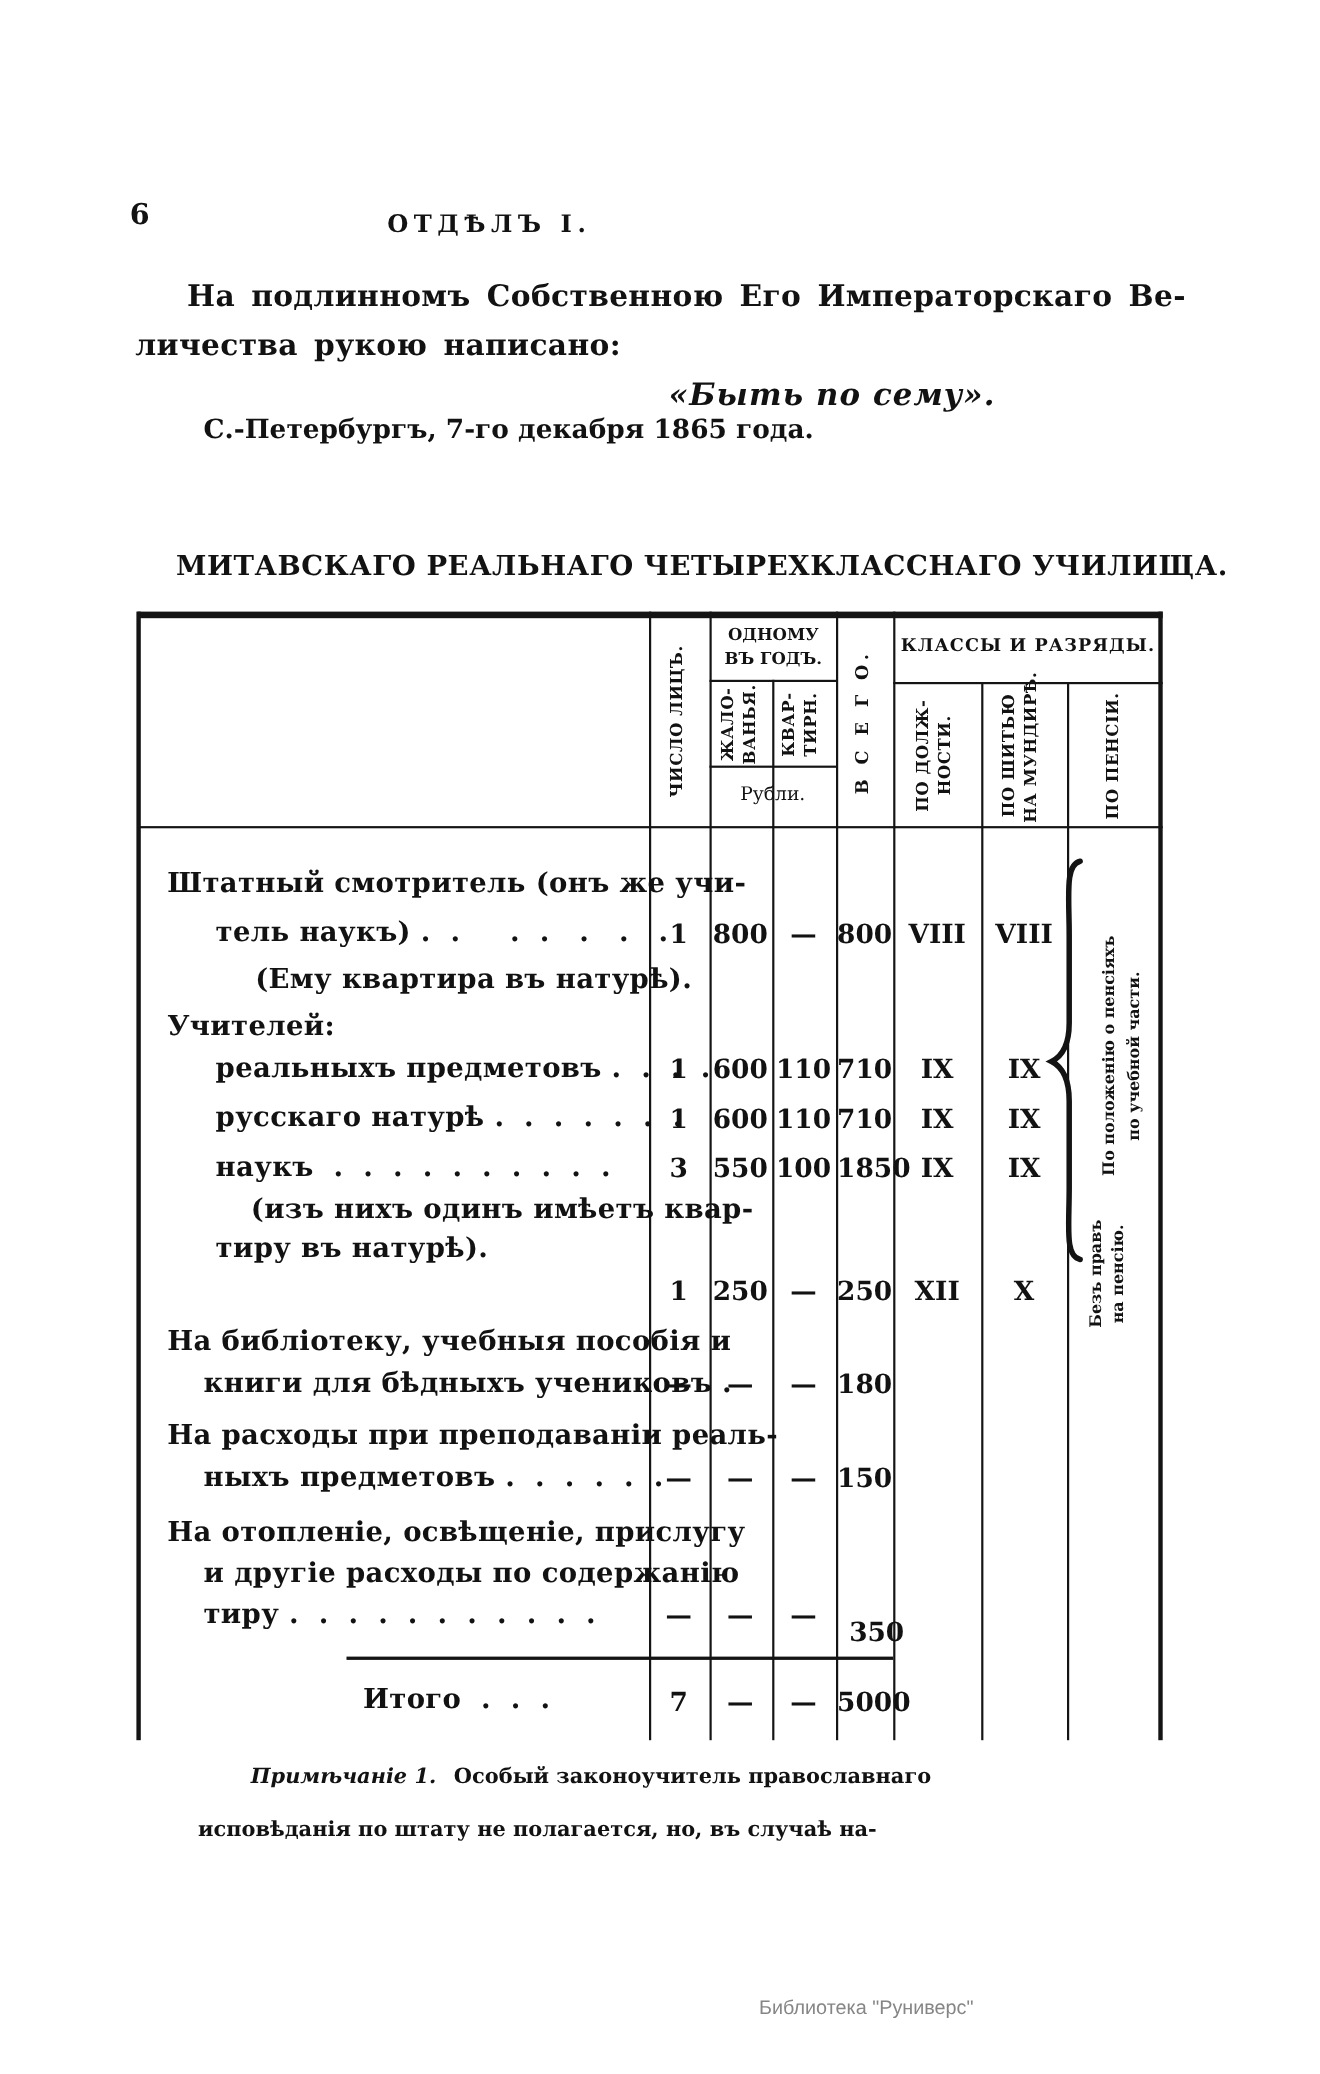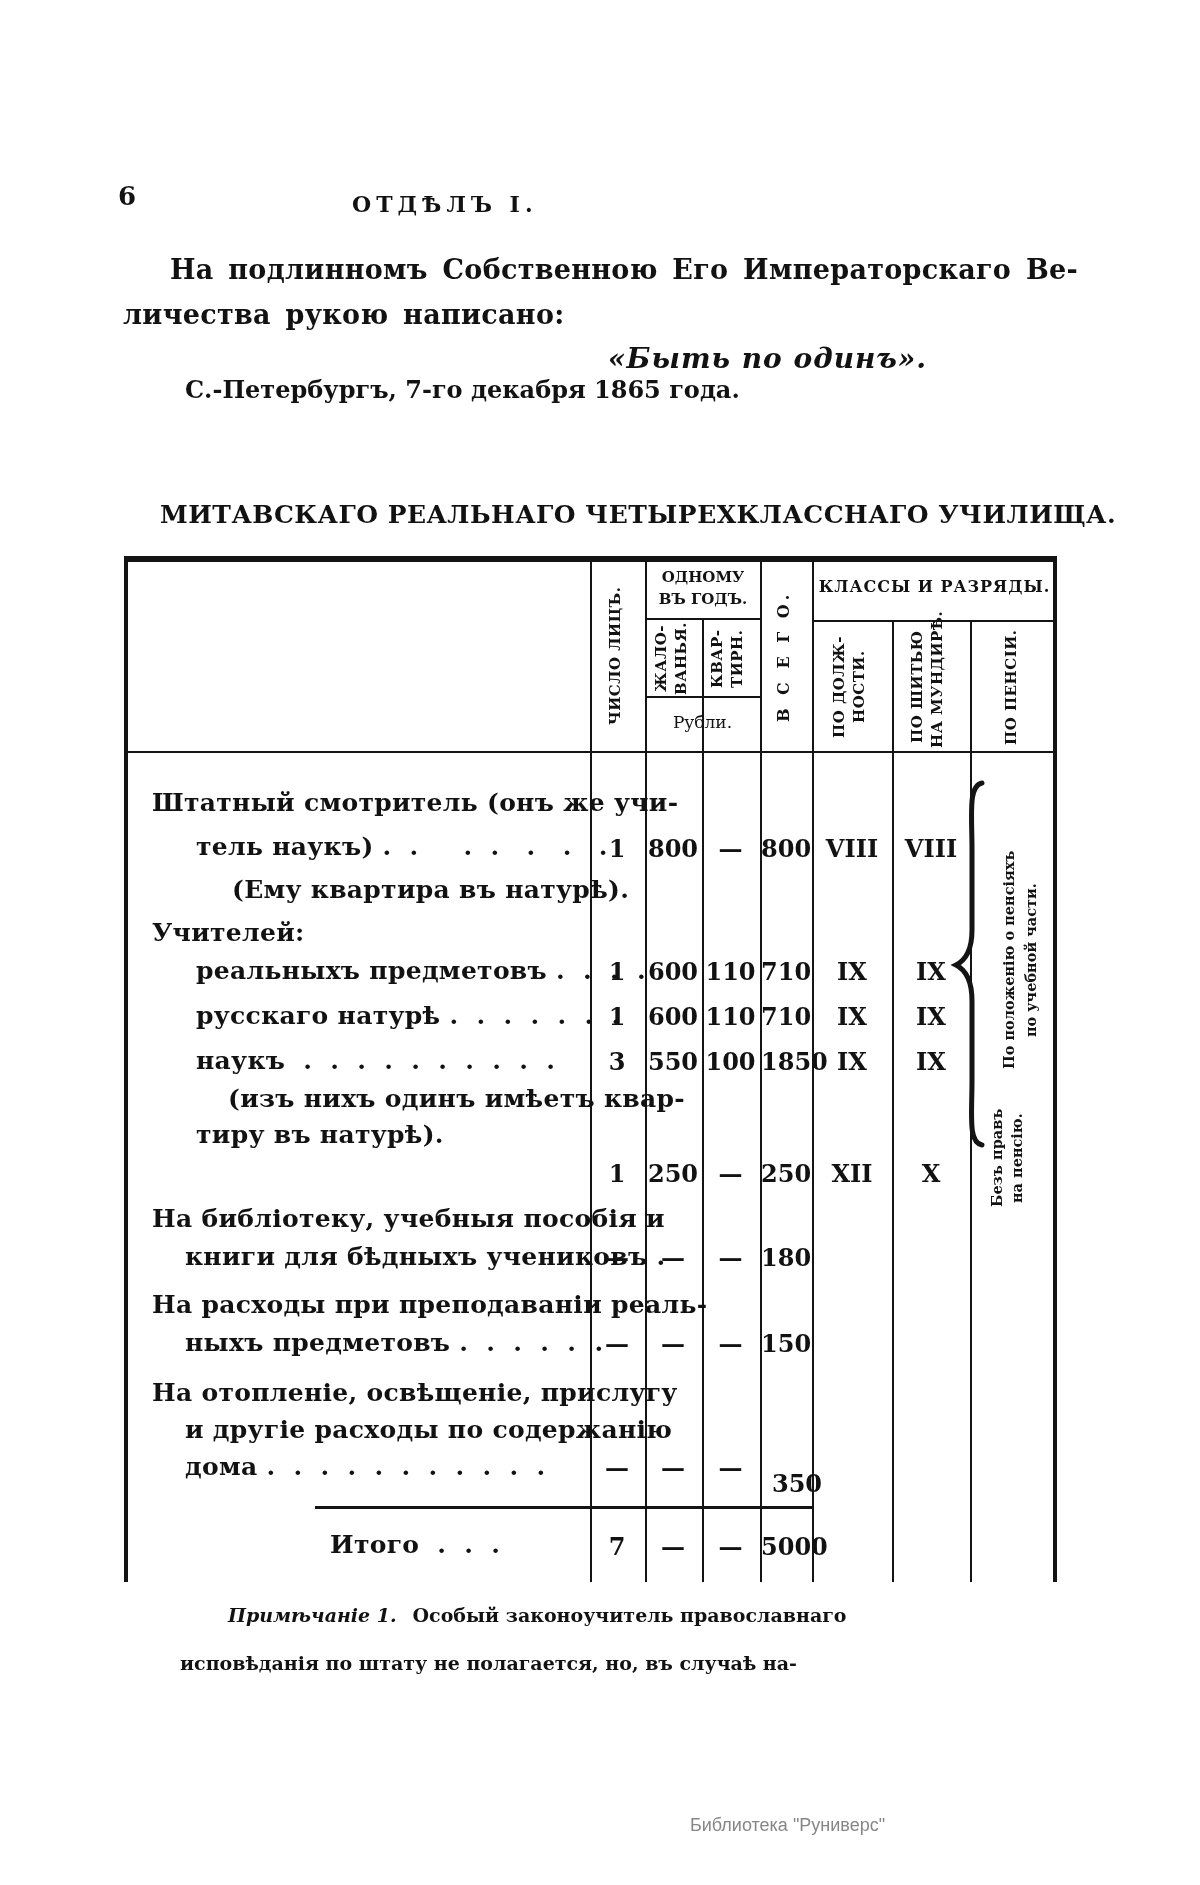--- a/index.html
+++ b/index.html
@@ -29,21 +29,21 @@
 </head>
 <body>
 
 <div class="canvas">
 
   <span class="t pagenum" style="left:118px;top:181px;">6</span>
   <span class="t section" style="left:352px;top:191px;">ОТДѢЛЪ I.</span>
 
   <span class="t para" style="left:170px;top:254px;">На подлинномъ Собственною Его Императорскаго Ве-</span>
   <span class="t para" style="left:123px;top:299px;">личества рукою написано:</span>
-  <span class="t imperial" style="left:608px;top:342px;">«Быть по одинъ».</span>
+  <span class="t imperial" style="left:608px;top:342px;">«Быть по сему».</span>
   <span class="t dateline" style="left:185px;top:375px;">С.-Петербургъ, 7-го декабря 1865 года.</span>
 
   <span class="t subtitle" style="left:160px;top:500px;width:690px;">МИТАВСКАГО РЕАЛЬНАГО ЧЕТЫРЕХКЛАССНАГО УЧИЛИЩА.</span>
 
   <div class="hline" style="left:125px;top:556px;width:932px;height:6px;"></div>
   <div class="hline" style="left:125px;top:751px;width:932px;height:2px;"></div>
   <div class="hline" style="left:645px;top:618px;width:115px;height:2px;"></div>
   <div class="hline" style="left:645px;top:696px;width:115px;height:2px;"></div>
   <div class="hline" style="left:812px;top:620px;width:245px;height:2px;"></div>
   <div class="hline" style="left:315px;top:1506px;width:497px;height:3px;"></div>
@@ -134,21 +134,21 @@
 
   <span class="t lbl" style="left:152px;top:1290px;">На расходы при преподаваніи реаль-</span>
   <span class="t lbl" style="left:185px;top:1328px;">ныхъ предметовъ .  .  .  .  .  .</span>
   <span class="t val" style="left:591px;top:1329px;width:52px;">—</span>
   <span class="t val" style="left:646px;top:1329px;width:54px;">—</span>
   <span class="t val" style="left:703px;top:1329px;width:55px;">—</span>
   <span class="t val" style="left:761px;top:1329px;width:50px;">150</span>
 
   <span class="t lbl" style="left:152px;top:1378px;">На отопленіе, освѣщеніе, прислугу</span>
   <span class="t lbl" style="left:185px;top:1415px;">и другіе расходы по содержанію</span>
-  <span class="t lbl" style="left:185px;top:1452px;">дома .  .  .  .  .  .  .  .  .  .  .</span>
+  <span class="t lbl" style="left:185px;top:1452px;">тиру .  .  .  .  .  .  .  .  .  .  .</span>
   <span class="t val" style="left:591px;top:1453px;width:52px;">—</span>
   <span class="t val" style="left:646px;top:1453px;width:54px;">—</span>
   <span class="t val" style="left:703px;top:1453px;width:55px;">—</span>
   <span class="t val" style="left:761px;top:1453px;width:72px;margin-top:16px;">350</span>
 
   <svg style="position:absolute;left:950px;top:778px;" width="36" height="372" viewBox="0 0 36 372">
     <path d="M32 5 C18 8 22 36 22 72 L22 152 C22 174 14 183 6 187 C14 191 22 201 22 223 L22 302 C22 338 18 364 32 367" fill="none" stroke="#141414" stroke-width="5" stroke-linecap="round"></path>
   </svg>
   <span class="pnote" style="left:1000px;top:785px;height:350px;">По положенію о пенсіяхъ</span>
   <span class="pnote" style="left:1022px;top:785px;height:350px;">по учебной части.</span>

